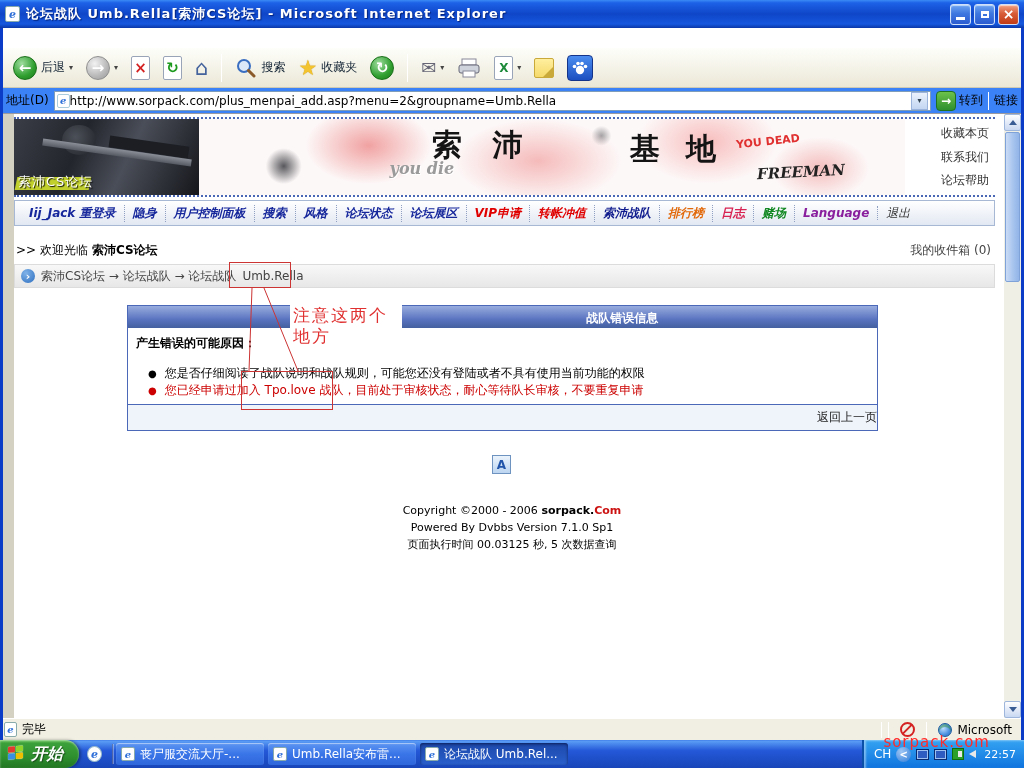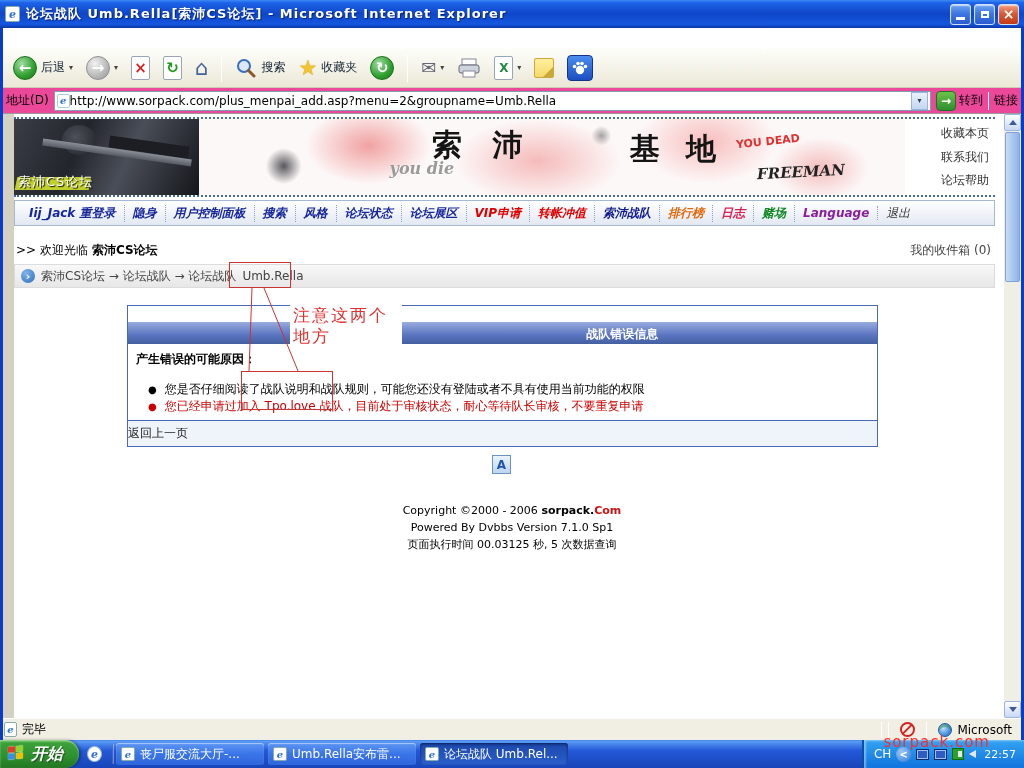--- a/index.html
+++ b/index.html
@@ -51,21 +51,21 @@
 .pageic.edit { color:#1d8a3a; font-size:12px; }
 .home-g { font-size:21px; color:#44639c; line-height:20px; }
 .star { color:#f4c430; font-size:21px; text-shadow:0 0 1px #b8860b; }
 .mail { color:#667; font-size:18px; }
 .note { width:20px; height:20px; background:linear-gradient(#ffef9e,#f5d96b); border:1px solid #c9a93a; border-radius:2px; position:relative; }
 .note:after { content:""; position:absolute; right:0; bottom:0; border:5px solid #c9a93a; border-left-color:transparent; border-top-color:transparent; }
 .paw { width:26px; height:26px; border-radius:4px; background:linear-gradient(#4a8df0,#1c4fc0); border:1px solid #14348a;
   display:flex; align-items:center; justify-content:center; }
 
 
-.addressbar { position:absolute; top:88px; left:0; right:0; height:26px; background:#ec4899;
+.addressbar { position:absolute; top:88px; left:0; right:0; height:26px; background:#3b82f6;
   display:flex; align-items:center; padding:0 6px; gap:5px; border-bottom:1px solid #9b99a0; }
 .addr-label { color:#000; }
 .addr-input { flex:1; height:20px; border:1px solid #7f9db9; background:#fff; display:flex; align-items:center; padding:0 2px; }
 .addr-input input { flex:1; border:none; outline:none; font:12px "DejaVu Sans",sans-serif; height:16px; }
 .addr-drop { width:17px; height:18px; background:linear-gradient(#eaf1fc,#c3d6f2); border:1px solid #9ab4dc;
   display:flex; align-items:center; justify-content:center; font-size:8px; color:#345; }
 .gobtn { display:flex; align-items:center; gap:3px; }
 .goicon { width:20px; height:20px; border-radius:4px; background:linear-gradient(#6cc24a,#2f8f2f); border:1px solid #1f701f;
   color:#fff; display:flex; align-items:center; justify-content:center; font-weight:bold; }
 .linksep { width:1px; height:18px; background:#c9c4ad; border-right:1px solid #fff; }
@@ -115,29 +115,29 @@
 .inbox { color:#444; }
 
 .crumbbar { position:absolute; left:14px; top:150px; width:981px; height:24px;
   background:linear-gradient(#f8f8f8,#e7e7e7); border:1px solid #dcdcdc; display:flex; align-items:center; padding:0 6px; color:#444; }
 .crumbic { width:14px; height:14px; border-radius:50%; background:radial-gradient(circle at 35% 30%,#7fb2e8,#2e6fc0);
   color:#fff; font-weight:bold; display:flex; align-items:center; justify-content:center; font-size:11px; margin-right:6px; }
 .crumb-high { margin-left:6px; color:#444; }
 
 
 .errorbox { position:absolute; left:127px; top:191px; width:751px; border:1px solid #4a67b8; background:#fff; }
-.ehead { height:22px; background:linear-gradient(#98acde,#5a74c0 60%,#44609f); position:relative;margin-top:16px; }
+.ehead { height:22px; background:linear-gradient(#98acde,#5a74c0 60%,#44609f); position:relative; }
 .ehead .etitle { position:absolute; left:66%; top:4px; transform:translateX(-50%); color:#fff; font-weight:bold; }
 .ebody { padding:7px 8px 5px; }
 .ereason { font-weight:bold; color:#000; margin-bottom:13px; }
 .ebullets { margin-left:12px; }
 .eb { display:flex; gap:8px; line-height:17px; }
 .eb .dot { font-size:10px; }
 .eb1 { color:#000; } .eb2 { color:#cc0000; }
-.efoot { height:26px; line-height:25px; border-top:1px solid #4a67b8; background:#eff4fa; text-align:left; color:#222; }
+.efoot { height:26px; line-height:25px; border-top:1px solid #4a67b8; background:#eff4fa; text-align:right; color:#222; }
 
 
 .ann { position:absolute; border:1px solid #cc3333; z-index:7; }
 .ann1 { left:229px; top:148px; width:62px; height:26px; }
 .ann2 { left:241px; top:257px; width:92px; height:39px; }
 .annnote { position:absolute; left:290px; top:190px; width:112px; height:46px; background:#fff; z-index:8;
   color:#e03030; font-size:17px; line-height:21px; padding:1px 3px; letter-spacing:2px; }
 .annlines { position:absolute; left:0; top:0; z-index:6; pointer-events:none; }
 
 .aicon { position:absolute; left:492px; top:341px; width:19px; height:19px; border:1px solid #6e93c0;

